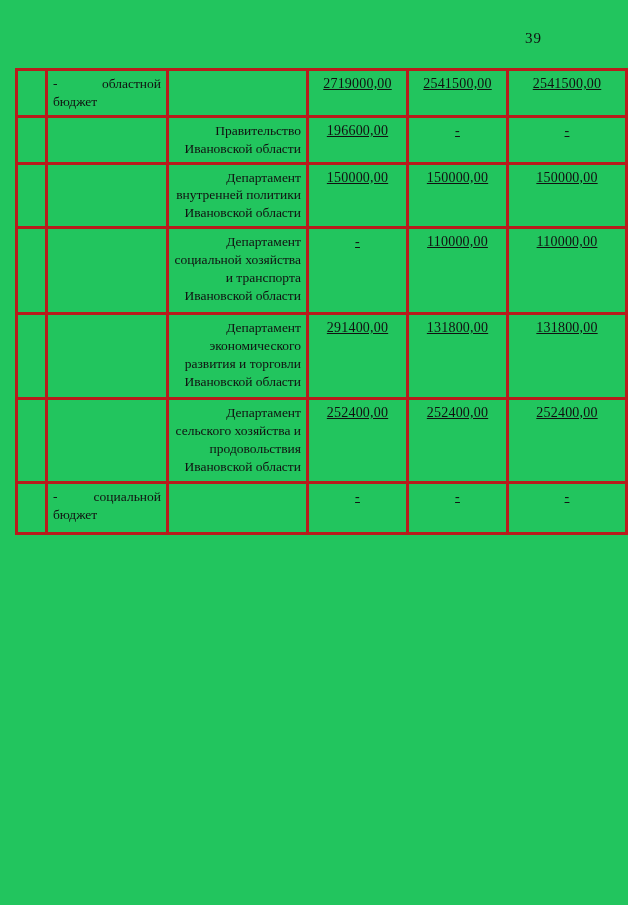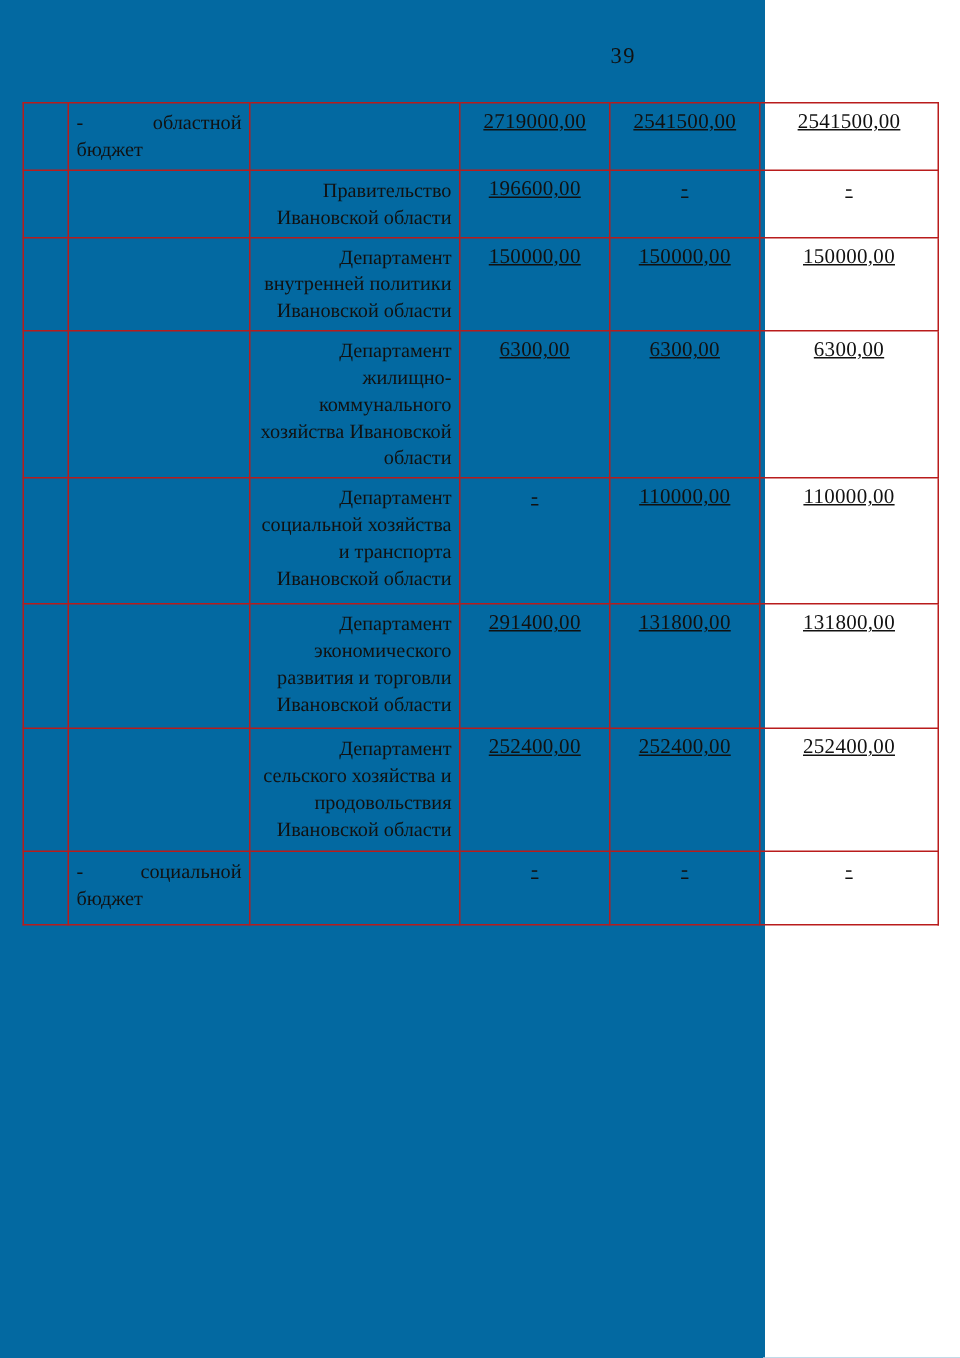--- a/index.html
+++ b/index.html
@@ -7,42 +7,42 @@
     padding: 0;
     width: 640px;
     height: 905px;
     background: #ffffff;
     font-family: "Liberation Serif", "DejaVu Serif", serif;
     color: #111;
     overflow: hidden;
   }
   .page {
     position: relative;
-    width: 510px;
+    width: 628px;
     height: 905px;
-    background: #0369a1;
+    background: #22c55e;
   }
   .page-number {
     position: absolute;
     top: 30px;
     right: 86px;
     font-size: 15px;
     letter-spacing: 1px;
   }
   table.budget {
     position: absolute;
     left: 15px;
     top: 68px;
     width: 610px;
     border-collapse: collapse;
     table-layout: fixed;
     font-size: 13.5px;
   }
   table.budget td {
-    border: 1px solid #b91c1c;
+    border: 3px solid #b91c1c;
     vertical-align: top;
     padding: 4px 5px;
     line-height: 1.32;
     overflow: hidden;
   }
   td.c-num {
     text-align: left;
     padding-left: 3px;
     font-size: 13.5px;
   }
@@ -109,28 +109,20 @@
 
       <tr class="r3">
         <td class="c-num"></td>
         <td class="c-desc"></td>
         <td class="c-dept">Департамент внутренней политики Ивановской области</td>
         <td class="c-val">150000,00</td>
         <td class="c-val">150000,00</td>
         <td class="c-val">150000,00</td>
       </tr>
 
-      <tr class="r4">
-        <td class="c-num"></td>
-        <td class="c-desc"></td>
-        <td class="c-dept">Департамент жилищно-коммунального хозяйства Ивановской области</td>
-        <td class="c-val">6300,00</td>
-        <td class="c-val">6300,00</td>
-        <td class="c-val">6300,00</td>
-      </tr>
 
       <tr class="r5">
         <td class="c-num"></td>
         <td class="c-desc"></td>
         <td class="c-dept">Департамент социальной хозяйства и транспорта Ивановской области</td>
         <td class="c-val">-</td>
         <td class="c-val">110000,00</td>
         <td class="c-val">110000,00</td>
       </tr>
 

